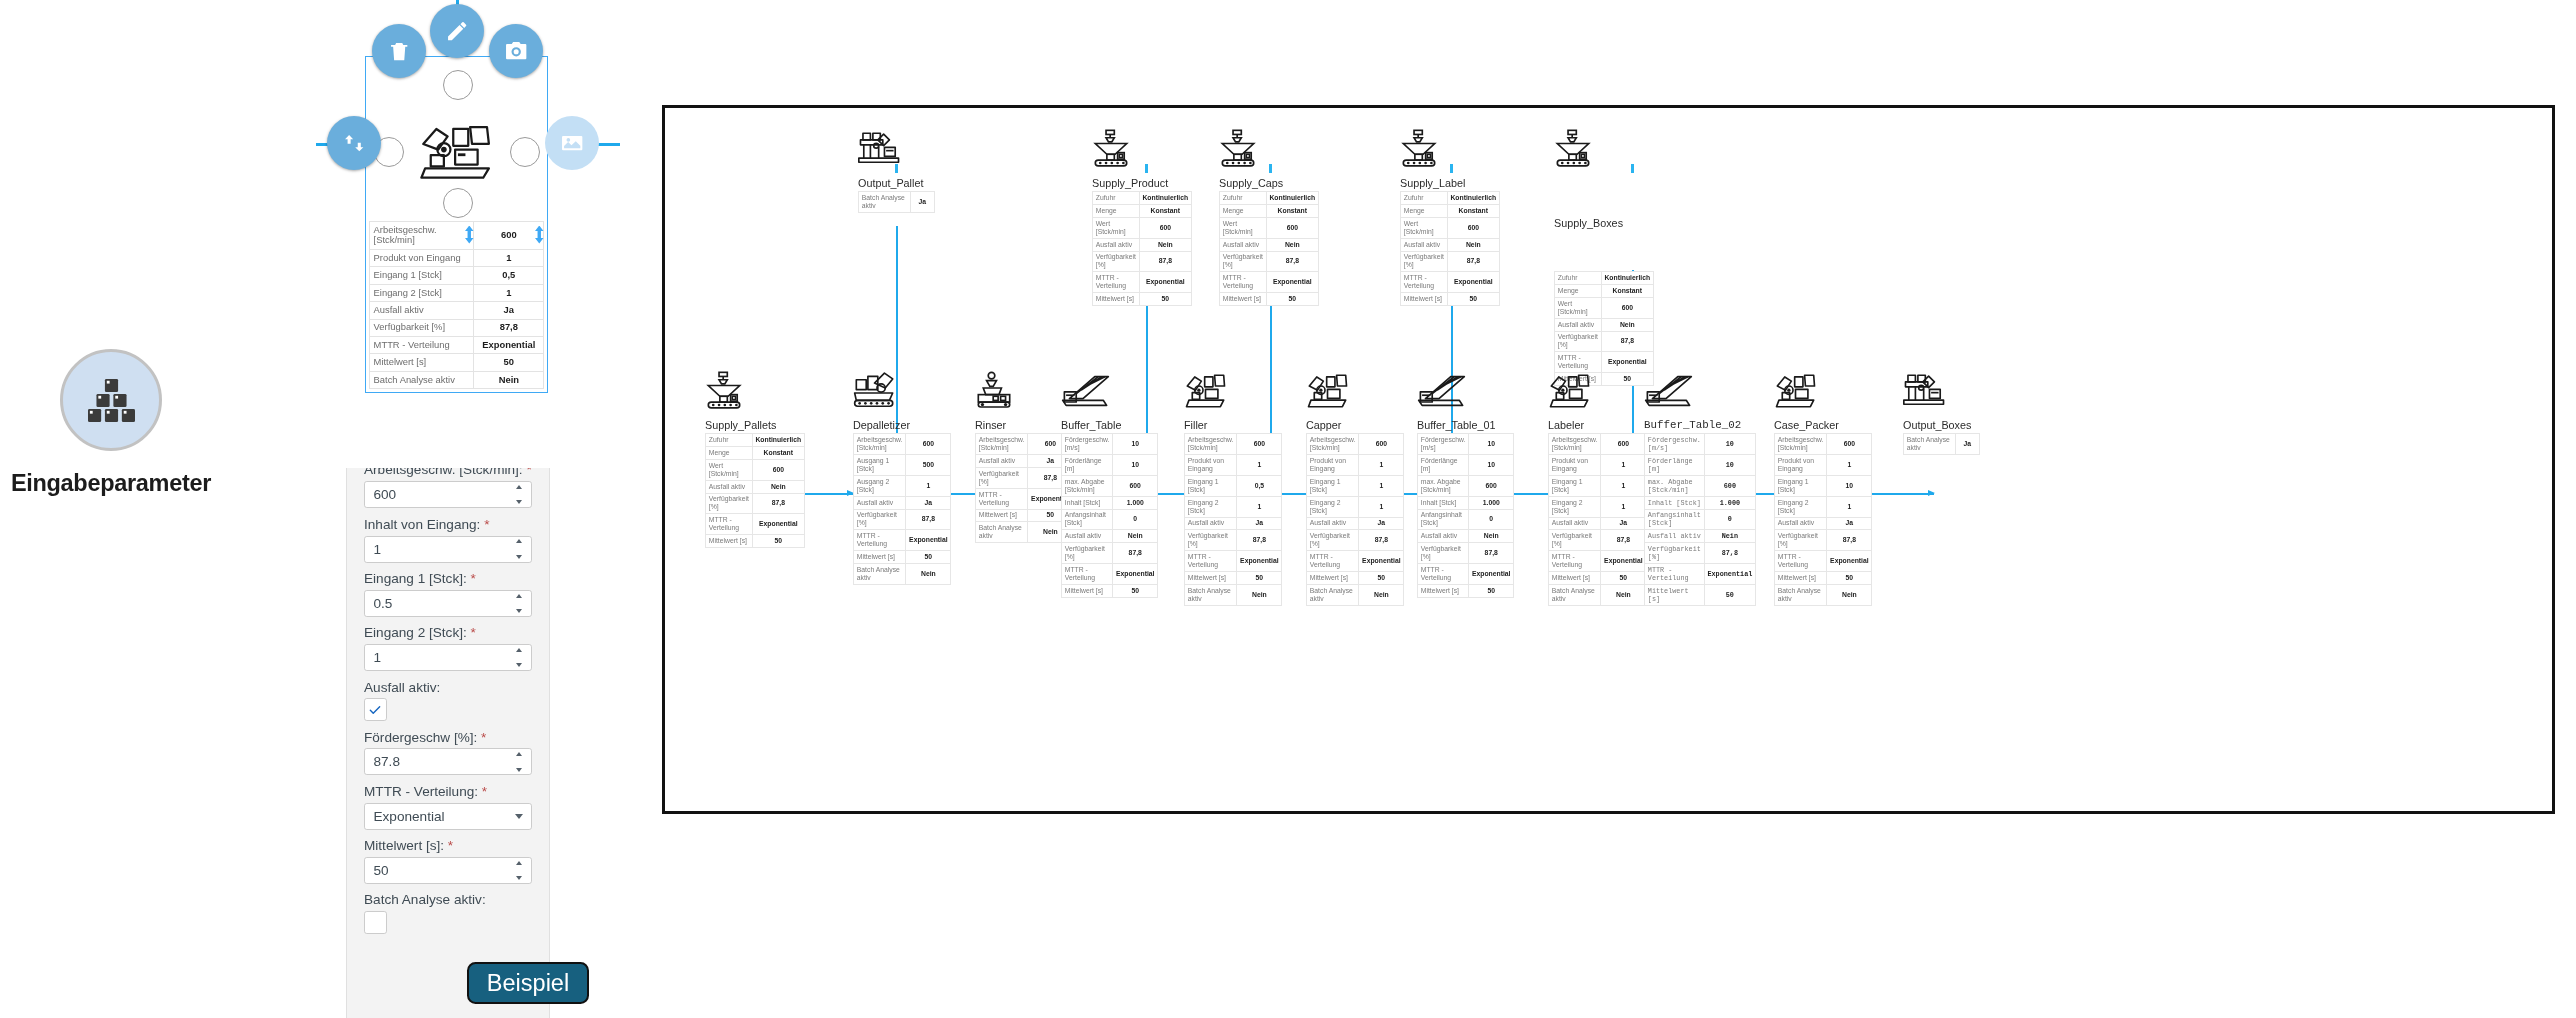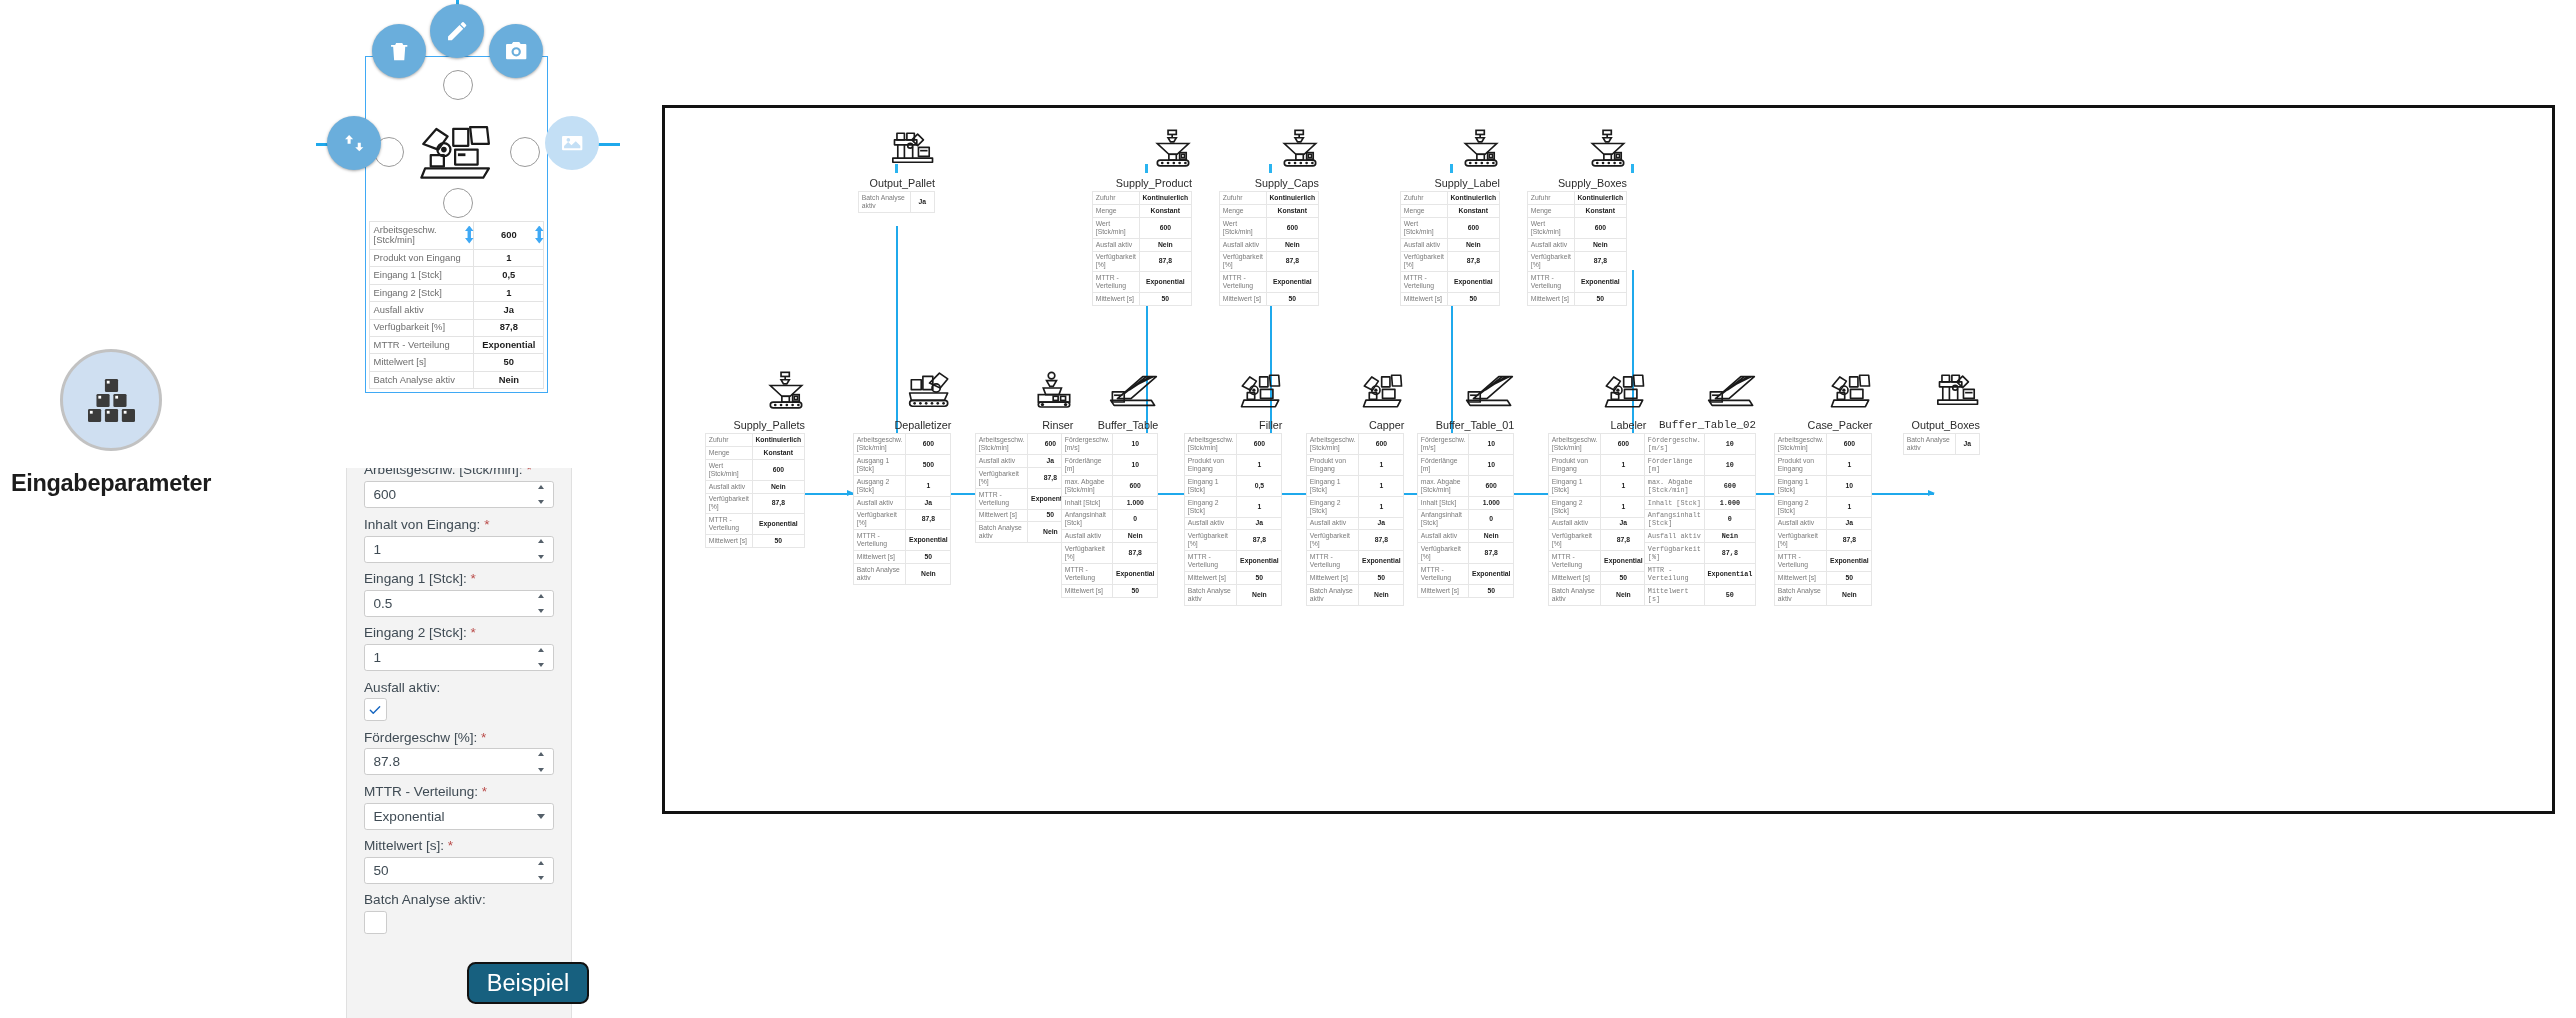--- a/index.html
+++ b/index.html
@@ -40,21 +40,21 @@
   #sel-table{left:365px;top:218px;width:183px;border:1.9px solid #3fa9f5;border-top:none;
         box-sizing:border-box;background:#fff;padding:2.8px;}
   #sel-table table{border-collapse:collapse;width:100%;font-size:9.4px;}
   #sel-table td{border:0.9px solid #e3e3e3;padding:2.8px 3.8px;line-height:1.15;}
   #sel-table td.k{color:#6d6d6d;width:60%;}
   #sel-table td.v{color:#1d1d1d;font-weight:bold;text-align:center;}
   .handle{position:absolute;width:8.5px;height:18px;background:#3fa9f5;
         clip-path:polygon(50% 0,100% 30%,70% 30%,70% 70%,100% 70%,50% 100%,0 70%,30% 70%,30% 30%,0 30%);}
 
   
-  #form-panel{left:346px;top:468px;width:226px;height:551px;background:#f3f3f3;
+  #form-panel{left:346px;top:468px;width:204px;height:551px;background:#f3f3f3;
         border-left:0.9px solid #e0e0e0;border-right:0.9px solid #e0e0e0;
         box-sizing:border-box;padding:0 17px;overflow:hidden;}
   #form-panel .flabel{font-size:13.6px;color:#3f4b54;margin:8.5px 0 3.8px;white-space:nowrap;}
   #form-panel .flabel .req{color:#b94a48;}
   #form-panel .fctl{position:relative;background:#fff;border:0.9px solid #ccc;border-radius:2.8px;
         height:27px;display:flex;align-items:center;padding:0 24.4px 0 8.5px;
         font-size:13.6px;color:#3f4b54;box-sizing:border-box;}
   #form-panel .spin{position:absolute;right:6.6px;top:2.8px;bottom:2.8px;width:11.3px;
         display:flex;flex-direction:column;justify-content:space-between;align-items:center;}
   #form-panel .spin i{border-left:3.8px solid transparent;border-right:3.8px solid transparent;}
@@ -67,21 +67,21 @@
   #form-panel .chk svg{stroke:#1565c0;fill:none;stroke-width:2.4;}
   #form-panel .topcut{margin-top:-5.6px;}
 
   #beispiel-btn{left:467px;top:962px;width:122px;height:42px;background:#17607f;
         border:2.8px solid #111;border-radius:8.5px;color:#fff;font-size:23.5px;
         display:flex;align-items:center;justify-content:center;box-sizing:border-box;}
 
   
   #flow-frame{left:662px;top:105px;width:1893px;height:709px;border:3.8px solid #111;
         background:#fff;box-sizing:border-box;}
-  .node{position:absolute;display:flex;flex-direction:column;align-items:flex-end;}
+  .node{position:absolute;display:flex;flex-direction:column;align-items:flex-start;}
   .node .ico{height:41px;display:flex;align-items:flex-end;justify-content:center;}
   .node .nm{font-size:10.8px;color:#2b2b2b;margin-top:8.5px;white-space:nowrap;}
   .node table{border-collapse:collapse;margin-top:2.8px;font-size:6.8px;background:#fff;}
   .node td{border:0.9px solid #e6e6e6;padding:1.9px 2.8px;line-height:1.18;}
   .node td.k{color:#7b7b7b;}
   .node td.v{color:#1d1d1d;font-weight:bold;text-align:center;}
   .node.w-a table{width:81px;} .node.w-a td.k{width:47px;}
   .node.w-b table{width:86px;} .node.w-b td.k{width:49px;}
   .node.w-c table{width:77px;} .node.w-c td.k{width:45px;}
   .arrow{position:absolute;height:1.9px;background:#1fa9ec;}
@@ -498,21 +498,21 @@
               <td class="k">MTTR - Verteilung</td>
               <td class="v">Exponential</td>
             </tr>
             <tr>
               <td class="k">Mittelwert [s]</td>
               <td class="v">50</td>
             </tr>
           </tbody>
         </table>
       </div>
-      <div class="node w-a" style="left: 862px; top: 19px;">
+      <div class="node w-a" style="left: 889px; top: 19px; gap: 40px;">
         <div class="ico">
           <svg width="38" height="39" viewBox="0 0 46 46">
             <g fill="none" stroke="#1a1a1a" stroke-width="2">
               <rect x="17" y="1" width="10" height="5"></rect>
               <path d="M22 6v4"></path>
               <path d="M17 10h10l-3 5h-4z"></path>
               <path d="M4 17h38l-14 13h-10z"></path>
               <rect x="18" y="30" width="9" height="7"></rect>
               <rect x="31" y="28" width="8" height="8"></rect>
               <rect x="33" y="30" width="4" height="4"></rect>

